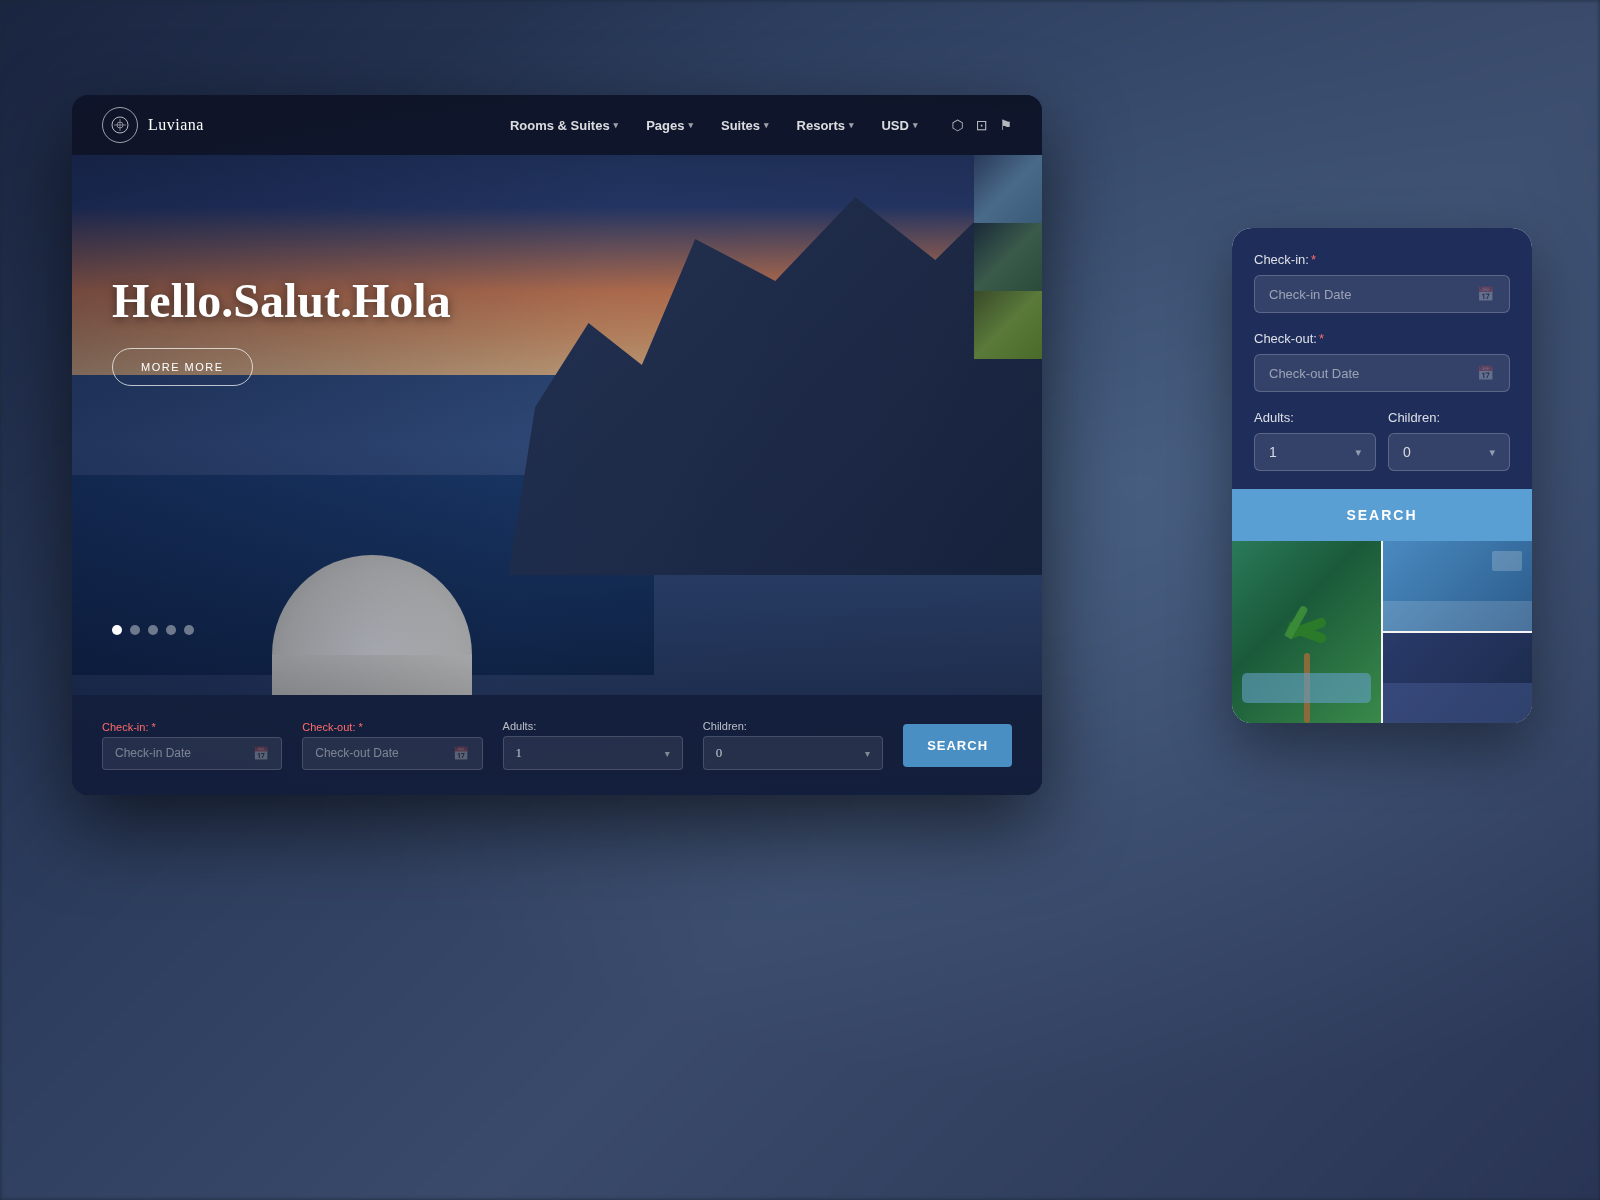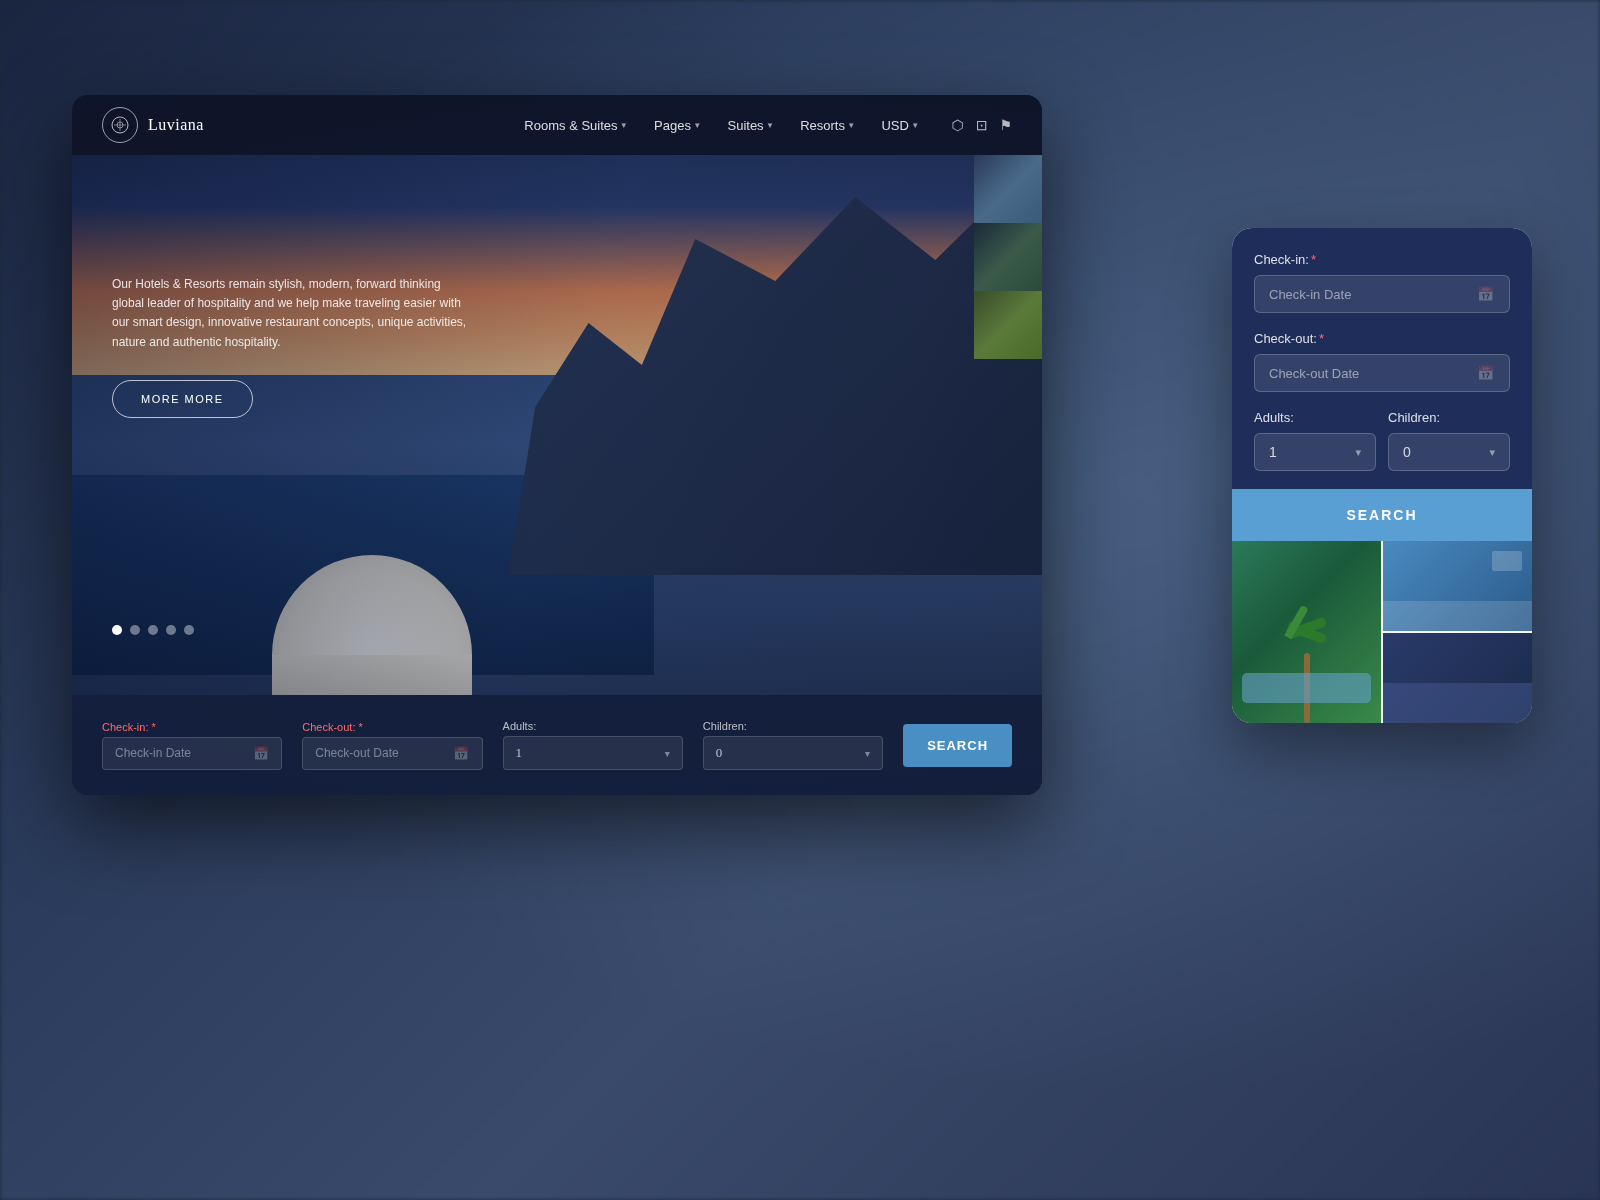--- a/index.html
+++ b/index.html
@@ -86,20 +86,21 @@
     .nav-item {
       color: rgba(255,255,255,0.85);
       font-size: 13px;
       font-family: Arial, sans-serif;
       padding: 6px 10px;
       display: flex;
       align-items: center;
       gap: 4px;
       cursor: pointer;
       white-space: nowrap;
+      font-weight: bold;
     }
     .nav-item .chevron {
       font-size: 9px;
       opacity: 0.7;
     }
     .nav-social {
       display: flex;
       align-items: center;
       gap: 12px;
       margin-left: 16px;
@@ -467,21 +468,21 @@
       </div>
       <div class="nav-social">
         <span>⬡</span>
         <span>⊡</span>
         <span>⚑</span>
       </div>
     </div>
   </div>
 
   <div class="hero-content">
-    <p class="hero-subtitle">Our Hotels &amp; Resorts remain stylish, modern, forward thinking global leader of hospitality and we help make traveling easier with our smart design, innovative restaurant concepts, unique activities, nature and authentic hospitality.</p>
+    <h1 class="hero-title">Hello.Salut.Hola</h1>
     <button class="more-info-btn">MORE MORE</button>
   </div>
 
   <div class="carousel-dots">
     <div class="dot active"></div>
     <div class="dot"></div>
     <div class="dot"></div>
     <div class="dot"></div>
     <div class="dot"></div>
   </div>

